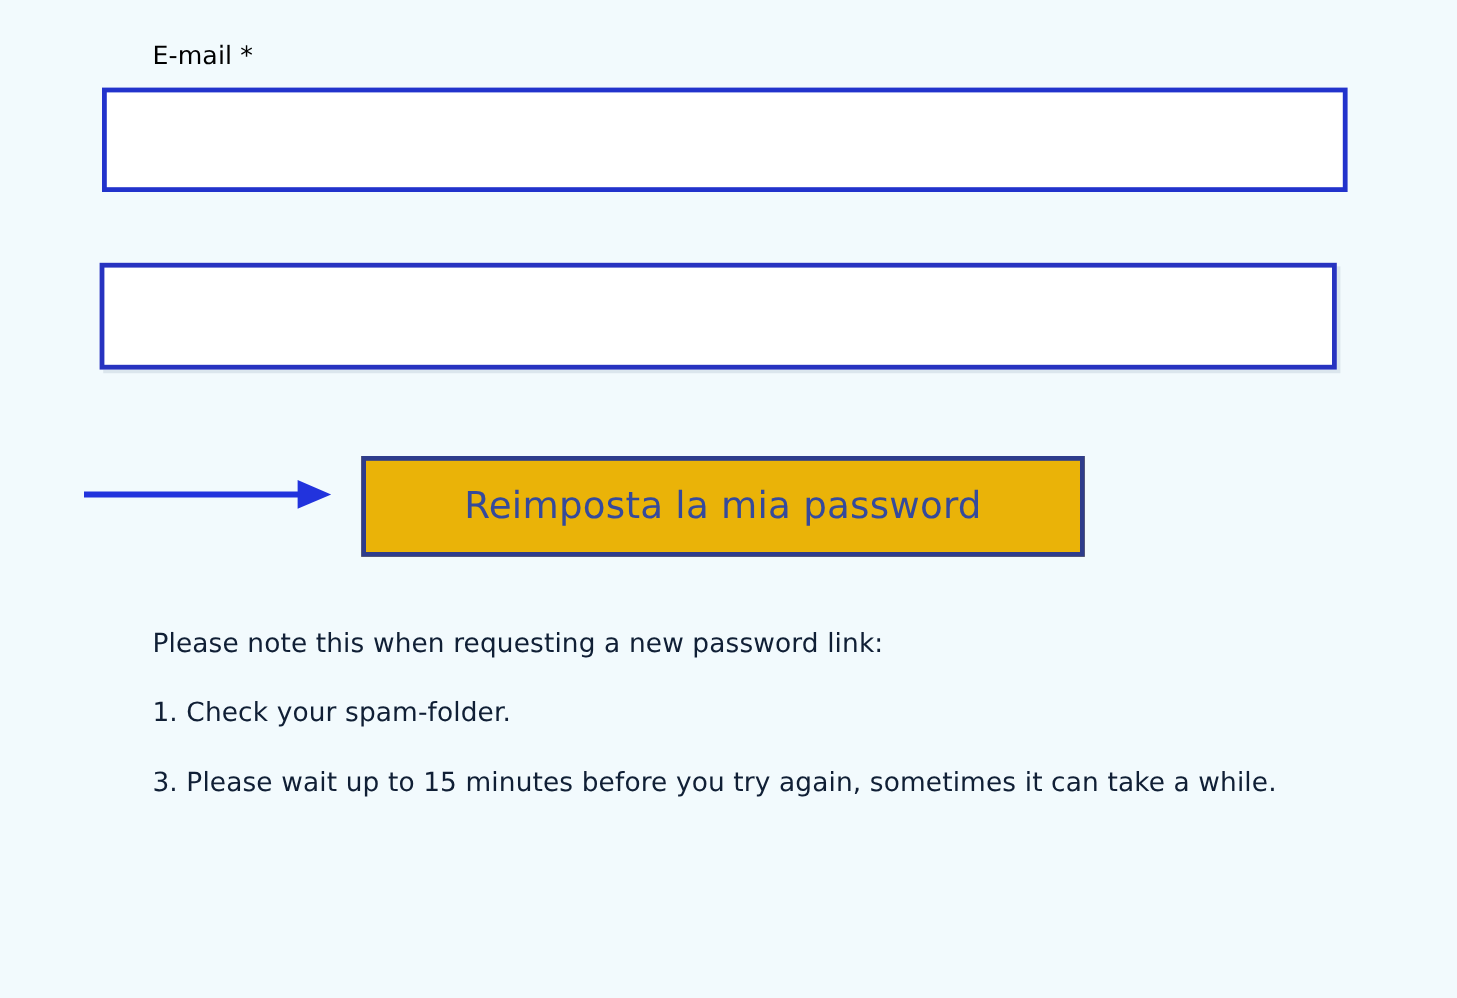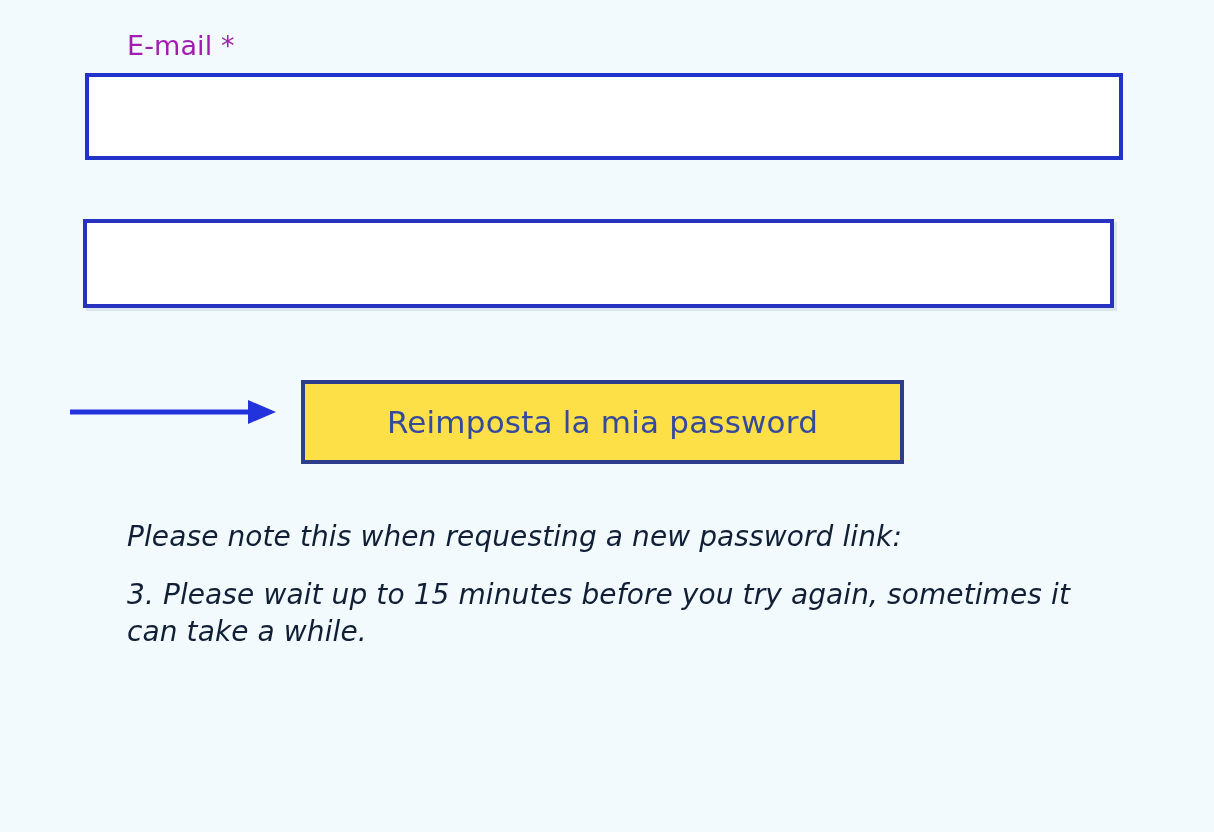--- a/index.html
+++ b/index.html
@@ -18,23 +18,23 @@
 
   .page {
     position: relative;
     width: 1214px;
     height: 832px;
   }
 
   
   .field-label {
     position: absolute;
-    font-size: 27px;
+    font-size: 21px;
     line-height: 26px;
-    color: #a21caf;
+    color: #000000;
     letter-spacing: 0.1px;
     white-space: nowrap;
   }
 
   .text-input {
     position: absolute;
     box-sizing: border-box;
     background: #ffffff;
     border-style: solid;
     outline: none;
@@ -81,21 +81,21 @@
   }
 
   
   .reset-button {
     position: absolute;
     left: 301px;
     top: 380px;
     width: 603px;
     height: 84px;
     box-sizing: border-box;
-    background: #fde047;
+    background: #eab308;
     border: 4px solid #2e3c8c;
     color: #354a9c;
     font-family: "DejaVu Sans", "Liberation Sans", sans-serif;
     font-size: 31px;
     letter-spacing: 0.2px;
     text-align: center;
     line-height: 76px;
     cursor: pointer;
     padding: 0;
     white-space: nowrap;
@@ -103,25 +103,24 @@
 
   
   .notes {
     position: absolute;
     left: 127px;
     top: 518px;
     width: 960px;
   }
   .notes p {
     margin: 0 0 21px 0;
-    font-size: 28px;
+    font-size: 22px;
     line-height: 37px;
     color: #101f35;
     letter-spacing: 0.1px;
-    font-style: italic;
   }
   .notes p.wrap {
     width: 952px;
   }
   .notes p:last-child {
     margin-bottom: 0;
   }
 </style>
 </head>
 <body>
@@ -135,16 +134,17 @@
 
   <svg class="arrow" viewBox="0 0 216 40">
     <line x1="4" y1="20" x2="186" y2="20" stroke="#2233dd" stroke-width="5"></line>
     <polygon points="182,8 210,20 182,32" fill="#2233dd"></polygon>
   </svg>
 
   <button class="reset-button">Reimposta la mia password</button>
 
   <div class="notes">
     <p>Please note this when requesting a new password link:</p>
+    <p>1. Check your spam-folder.</p>
     <p class="wrap">3. Please wait up to 15 minutes before you try again, sometimes it can take a while.</p>
   </div>
 
 </div>
 
 </body></html>

